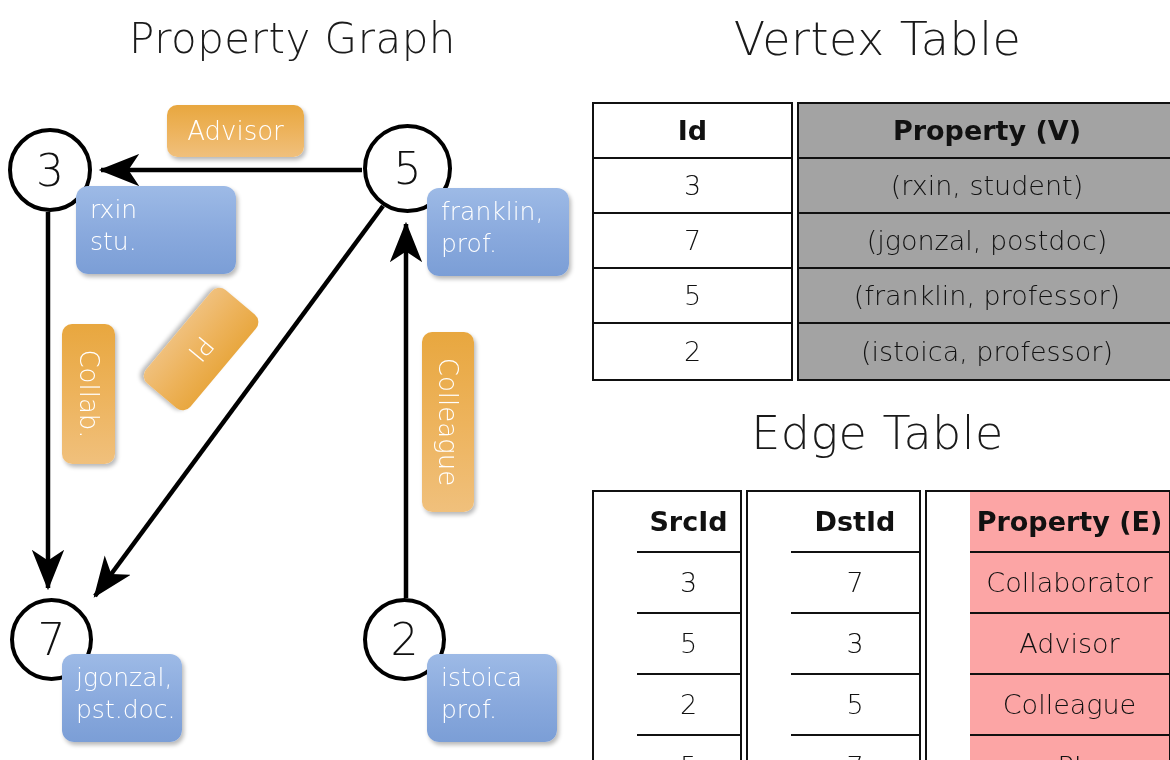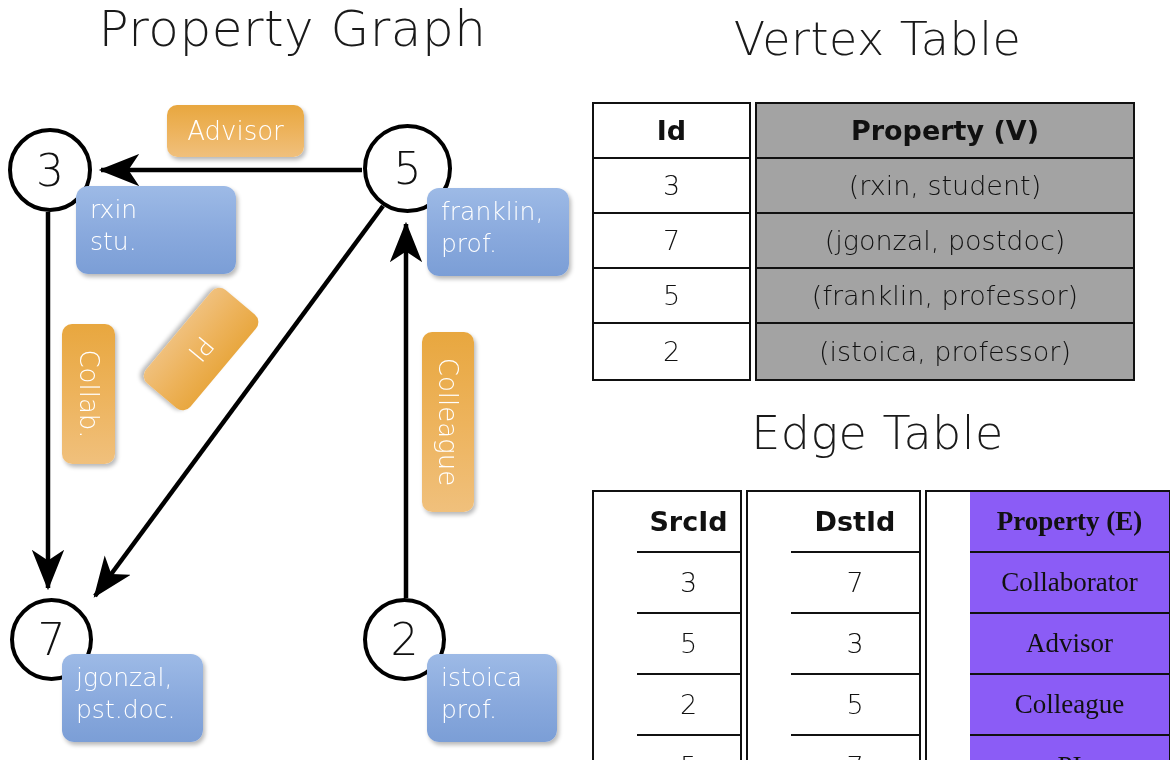--- a/index.html
+++ b/index.html
@@ -19,24 +19,24 @@
   
   .title {
     position: absolute;
     font-family: "DejaVu Sans", sans-serif;
     font-weight: 300;
     color: #1a1a1a;
     white-space: nowrap;
     letter-spacing: 0.5px;
   }
   #title-property-graph {
-    left: 0; top: 0;
+    left: 0; top: 14px;
     width: 585px;
     text-align: center;
-    font-size: 50px;
+    font-size: 42px;
   }
   #title-vertex-table {
     left: 585px; top: 12px;
     width: 585px;
     text-align: center;
     font-size: 46px;
   }
   #title-edge-table {
     left: 585px; top: 406px;
     width: 585px;
@@ -128,25 +128,25 @@
     font-family: "DejaVu Sans", sans-serif;
     font-weight: 300;
     font-size: 27px;
     color: #111;
     white-space: nowrap;
   }
   .cell:last-child { border-bottom: none; }
   .cell.head { font-weight: 700; font-size: 27px; }
   .cell.plain { background: #ffffff; }
   .cell.vprop { background: #a3a3a3; }
-  .cell.eprop { background: #8b5cf6; font-family: Liberation Serif, serif; }
+  .cell.eprop { background: #fca5a5; }
 
   
   #vertex-table { left: 592px; top: 102px; }
-  #vertex-table .idcol  { width: 159px; }
+  #vertex-table .idcol  { width: 201px; }
   #vertex-table .propcol{ width: 380px; }
   #vertex-table .cell   { height: 55px; }
 
   
   #edge-table { left: 592px; top: 490px; }
   #edge-table .srccol { width: 150px; }
   #edge-table .dstcol { width: 175px; }
   #edge-table .epropcol { width: 246px; }
   #edge-table .cell { height: 61px; margin-left: 43px; }
 </style>
@@ -189,21 +189,21 @@
   <div class="prop-box" style="left:76px; top:186px; width:160px; height:88px;">
     <div>rxin</div>
     <div>stu.</div>
   </div>
 
   <div class="prop-box" style="left:427px; top:188px; width:142px; height:88px;">
     <div>franklin,</div>
     <div>prof.</div>
   </div>
 
-  <div class="prop-box" style="left:62px; top:654px; width:141px; height:88px;">
+  <div class="prop-box" style="left:62px; top:654px; width:120px; height:88px;">
     <div>jgonzal,</div>
     <div>pst.doc.</div>
   </div>
 
   <div class="prop-box" style="left:427px; top:654px; width:130px; height:88px;">
     <div>istoica</div>
     <div>prof.</div>
   </div>
 
   <div class="edge-label" style="left:167px; top:105px; width:137px; height:52px;">

